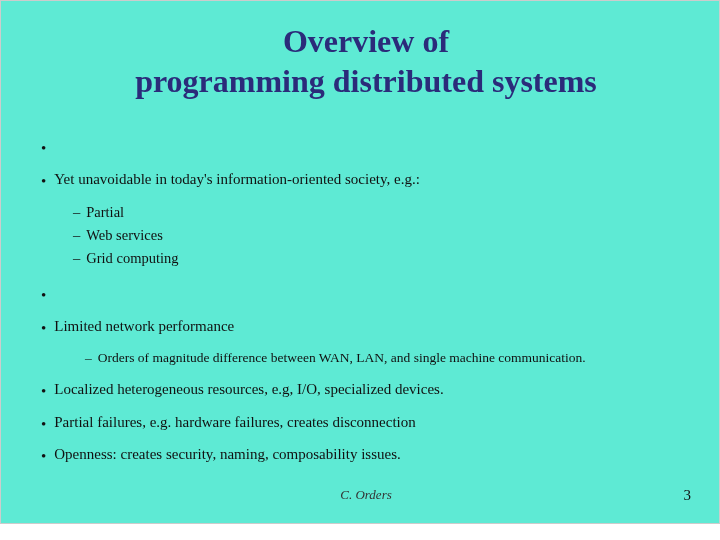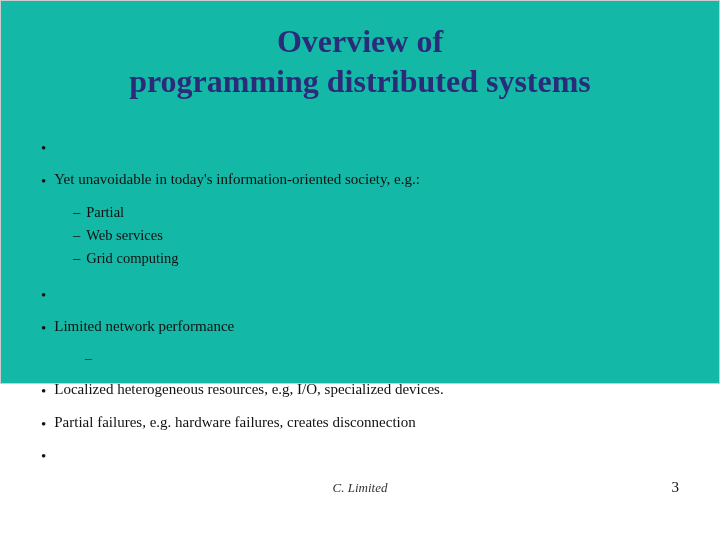--- a/index.html
+++ b/index.html
@@ -11,26 +11,26 @@
     body {
       width: 720px;
       height: 540px;
       background: #ffffff;
       font-family: Georgia, 'Times New Roman', serif;
       overflow: hidden;
     }
 
     .slide {
       width: 720px;
-      height: 384px;
-      background: #14b8a6;
+      height: 524px;
+      background: #5eead4;
       border: 1px solid #cccccc;
       display: flex;
       flex-direction: column;
-      padding: 20px 40px 20px 40px;
+      padding: 20px 28px 20px 40px;
       position: relative;
     }
 
     .title-area {
       text-align: center;
       margin-bottom: 24px;
       padding-bottom: 10px;
     }
 
     .title {
@@ -180,37 +180,39 @@
       <span class="bullet-dot">•</span>
     </div>
 
     <div class="bullet-item">
       <span class="bullet-dot">•</span>
       <span class="bullet-text">Limited network performance</span>
     </div>
     <div class="sub-indent">
       <div class="sub-indent-item">
         <span class="sub-dash" style="font-size:13.5px;">–</span>
+        <span style="font-size:13.5px; color:#111111; line-height:1.4;">Orders of magnitude difference between WAN, LAN, and single machine communication.</span>
       </div>
     </div>
 
     <div class="bullet-item">
       <span class="bullet-dot">•</span>
       <span class="bullet-text">Localized heterogeneous resources, e.g, I/O, specialized devices.</span>
     </div>
 
     <div class="bullet-item">
       <span class="bullet-dot">•</span>
       <span class="bullet-text">Partial failures, e.g. hardware failures, creates disconnection</span>
     </div>
 
     <div class="bullet-item">
       <span class="bullet-dot">•</span>
+      <span class="bullet-text">Openness:  creates security, naming, composability issues.</span>
     </div>
 
   </div>
 
   <div class="footer">
-    <span class="footer-text">C. Limited</span>
+    <span class="footer-text">C. Orders</span>
     <span class="footer-number">3</span>
   </div>
 
 </div>
 
 </body></html>

